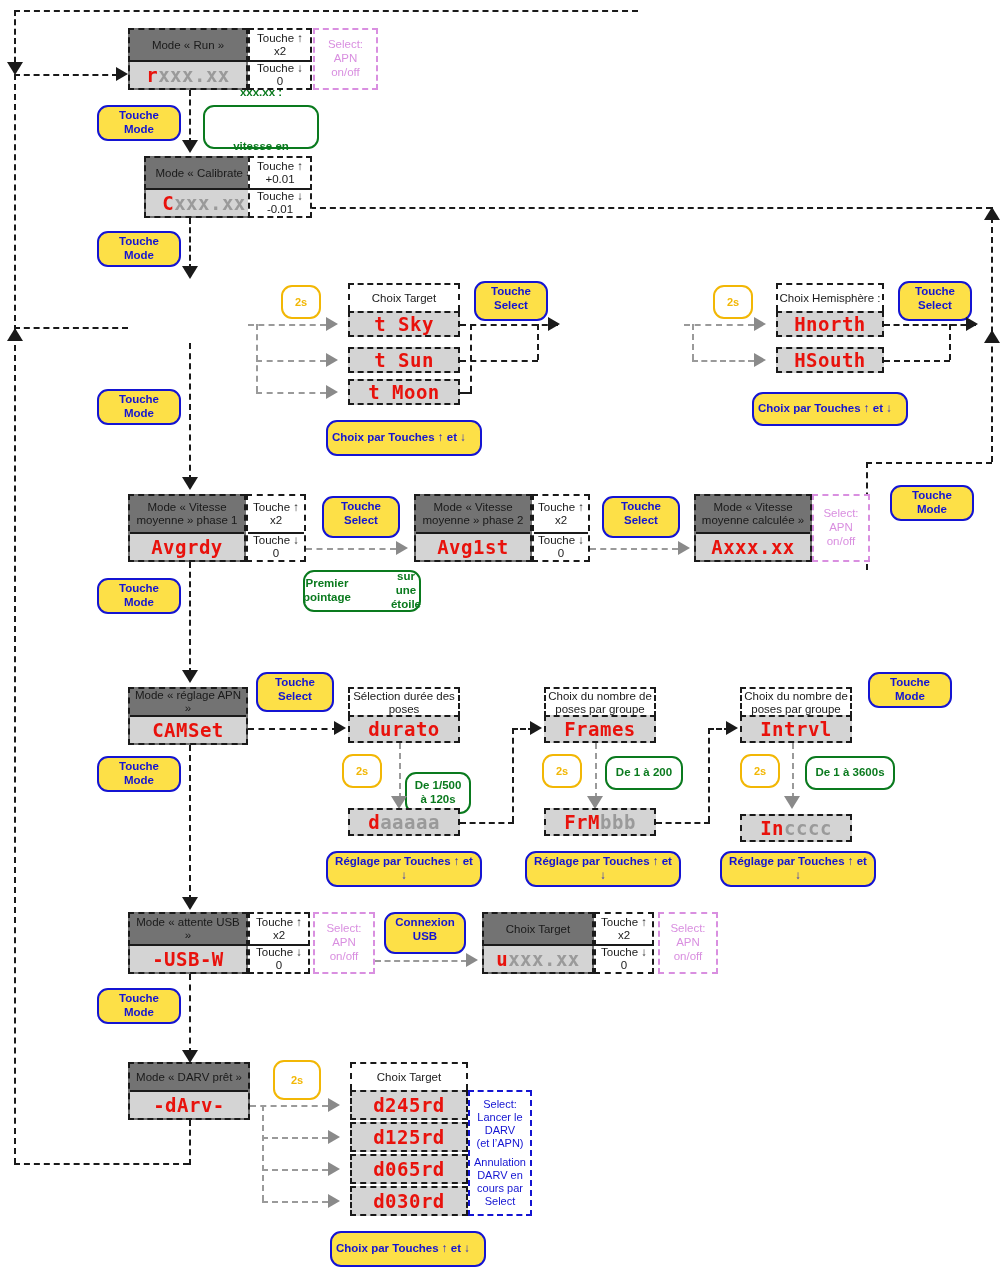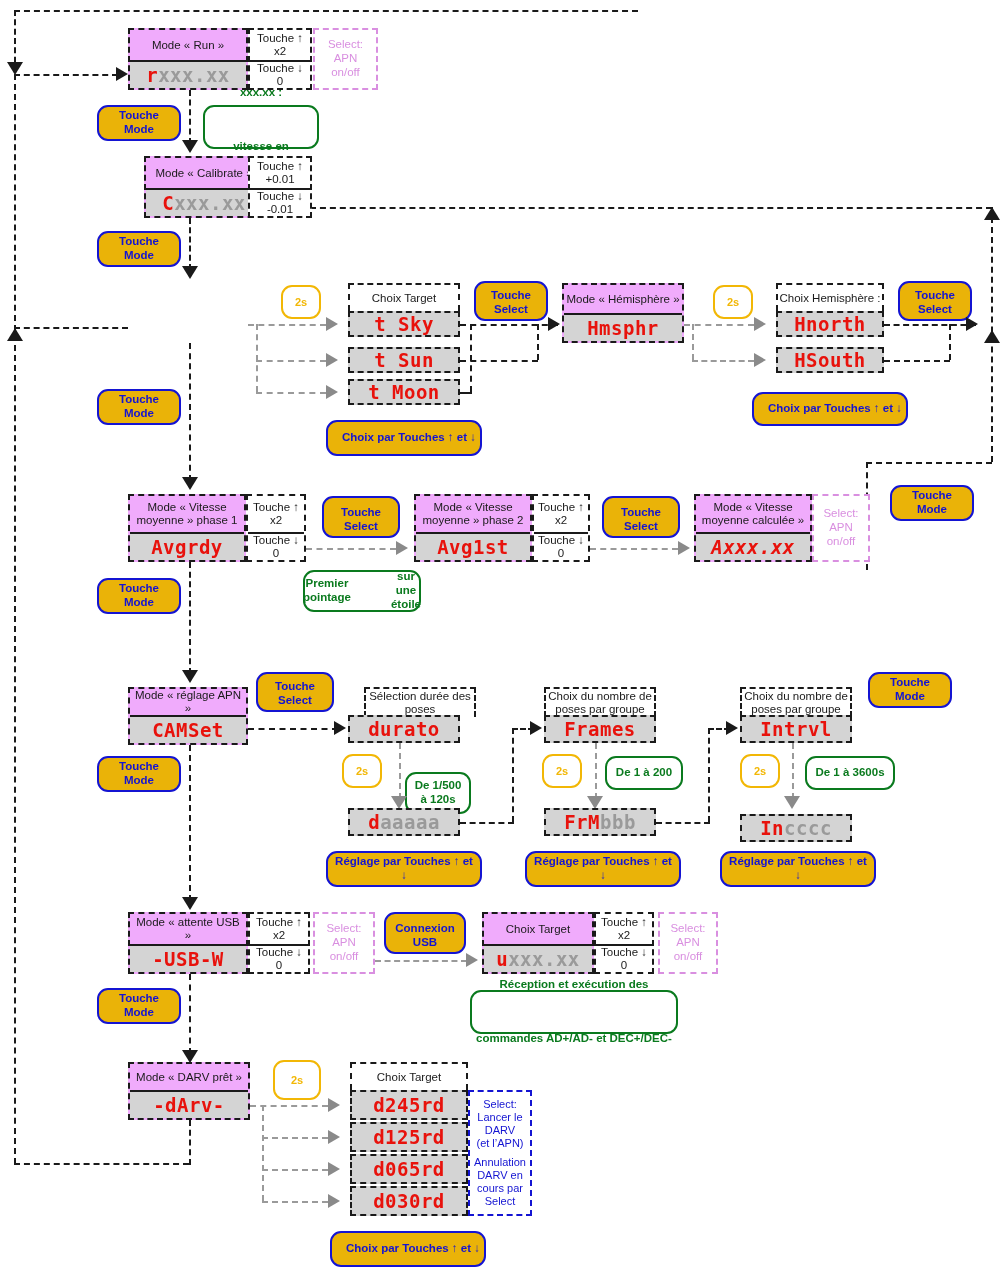--- a/index.html
+++ b/index.html
@@ -3,21 +3,21 @@
 <meta charset="utf-8">
 <style>
   html,body{margin:0;padding:0;background:#fff;}
   body{font-family:"Liberation Sans",sans-serif;}
   #canvas{position:relative;width:1000px;height:1271px;overflow:hidden;background:#fff;}
 
   
   .abs{position:absolute;box-sizing:border-box;}
 
   
-  .state{border:2px dashed #1a1a1a;background:#f0abfc;}
+  .state{border:2px dashed #1a1a1a;background:#737373;}
   .state .caption{
       display:flex;align-items:center;justify-content:center;text-align:center;
       font-size:11.5px;color:#1a1a1a;line-height:1.12;padding:1px 2px;
       box-sizing:border-box;width:100%;
   }
   .state .code{
       display:flex;align-items:center;justify-content:center;
       background:#d4d4d4;border-top:2px solid #1a1a1a;
       font-family:"DejaVu Sans Mono","Liberation Mono",monospace;
       font-weight:bold;font-size:19px;color:#e8120c;letter-spacing:.5px;
@@ -59,22 +59,22 @@
 
   
   .apnbox{
       border:2px dashed #d98fe0;background:#fff;color:#d98fe0;
       display:flex;align-items:center;justify-content:center;text-align:center;
       font-size:11.5px;line-height:1.2;
   }
 
   
   .blue{
-      border:2.5px solid #1414d2;border-radius:11px;background:#eab308;color:#1414d2;
-      display:flex;align-items:center;justify-content:flex-end;text-align:center;
+      border:2.5px solid #1414d2;border-radius:11px;background:#fde047;color:#1414d2;
+      display:flex;align-items:center;justify-content:flex-start;text-align:center;
       font-weight:bold;font-size:11.5px;line-height:1.2;padding:2px 4px;
   }
   
   .green{
       border:2.5px solid #0a7a1e;border-radius:11px;background:#fff;color:#0a7a1e;
       display:flex;align-items:center;justify-content:center;text-align:center;
       font-weight:bold;font-size:11.5px;line-height:1.2;padding:2px 4px;gap:40px;
   }
   
   .yellow{
@@ -219,24 +219,20 @@
       <span>Choix par Touches ↑ et ↓</span>
     </div>
 
   <div class="abs hline" style="left:460px;top:324px;width:98px;"></div>
   <div class="abs vline" style="left:537px;top:324px;height:36px;"></div>
   <div class="abs hline" style="left:460px;top:360px;width:78px;"></div>
   <div class="abs vline" style="left:470px;top:324px;height:68px;"></div>
   <div class="abs hline" style="left:460px;top:392px;width:12px;"></div>
   <div class="abs ar right" style="left:548px;top:317px;"></div>
 
-  <div class="abs state" style="left:562px;top:283px;width:122px;height:60px;">
-    <div class="caption" style="height:28px;">Mode « Hémisphère »</div>
-    <div class="code" style="height:28px;">Hmsphr</div>
-  </div>
   <div class="abs yellow" style="left:713px;top:285px;width:40px;height:34px;">
       <span>2s</span>
     </div>
 
   <div class="abs caphead" style="left:776px;top:283px;width:108px;height:28px;">
       <span>Choix Hemisphère :</span>
     </div>
   <div class="abs optbox" style="left:776px;top:311px;width:108px;height:26px;">
       <span>Hnorth</span>
     </div>
@@ -319,21 +315,21 @@
     <span style="white-space:pre-line;">Touche Select</span>
   </div>
   <div class="abs hline grey" style="left:590px;top:548px;width:88px;"></div>
   <div class="abs ar right grey" style="left:678px;top:541px;"></div>
 
   <div class="abs state" style="left:694px;top:494px;width:118px;height:68px;">
     <div class="caption" style="height:36px;flex-direction:column;">
       <span>Mode « Vitesse</span>
       <span>moyenne calculée »</span>
     </div>
-    <div class="code" style="height:28px;font-style:italic;">Axxx.xx</div>
+    <div class="code" style="height:28px;">Axxx.xx</div>
   </div>
   <div class="abs apnbox" style="left:812px;top:494px;width:58px;height:68px;flex-direction:column;">
     <span>Select:</span>
     <span>APN</span>
     <span>on/off</span>
   </div>
 
   <div class="abs green" style="left:303px;top:570px;width:118px;height:42px;flex-direction:row;">
     <span>Premier pointage</span>
     <span>sur une étoile</span>
@@ -356,21 +352,21 @@
   <div class="abs blue" style="left:97px;top:756px;width:84px;height:36px;">
       <span>Touche Mode</span>
     </div>
   <div class="abs blue" style="left:868px;top:672px;width:84px;height:36px;">
       <span>Touche Mode</span>
     </div>
 
   <div class="abs hline" style="left:248px;top:728px;width:90px;"></div>
   <div class="abs ar right" style="left:334px;top:721px;"></div>
 
-  <div class="abs caphead" style="left:348px;top:687px;width:112px;height:30px;flex-direction:column;margin-left:16px;">
+  <div class="abs caphead" style="left:348px;top:687px;width:112px;height:30px;flex-direction:column;">
     <span>Sélection durée des</span>
     <span>poses</span>
   </div>
   <div class="abs codeonly" style="left:348px;top:715px;width:112px;height:28px;">
       <span>durato</span>
     </div>
   <div class="abs yellow" style="left:342px;top:754px;width:40px;height:34px;">
       <span>2s</span>
     </div>
   <div class="abs green" style="left:405px;top:752px;width:66px;height:42px;flex-direction:column;margin-top:20px;">
@@ -488,24 +484,20 @@
       <span>Touche ↓</span>
       <span>0</span>
     </div>
   </div>
   <div class="abs apnbox" style="left:658px;top:912px;width:60px;height:62px;flex-direction:column;">
     <span>Select:</span>
     <span>APN</span>
     <span>on/off</span>
   </div>
 
-  <div class="abs green" style="left:470px;top:990px;width:208px;height:44px;flex-direction:column;">
-    <span>Réception et exécution des</span>
-    <span>commandes AD+/AD- et DEC+/DEC-</span>
-  </div>
 
   <div class="abs blue" style="left:97px;top:988px;width:84px;height:36px;">
       <span>Touche Mode</span>
     </div>
 
   <div class="abs vline" style="left:189px;top:974px;height:80px;"></div>
   <div class="abs ar down" style="left:182px;top:1050px;"></div>
 
   <div class="abs state" style="left:128px;top:1062px;width:122px;height:58px;">
     <div class="caption" style="height:26px;">Mode « DARV prêt »</div>

